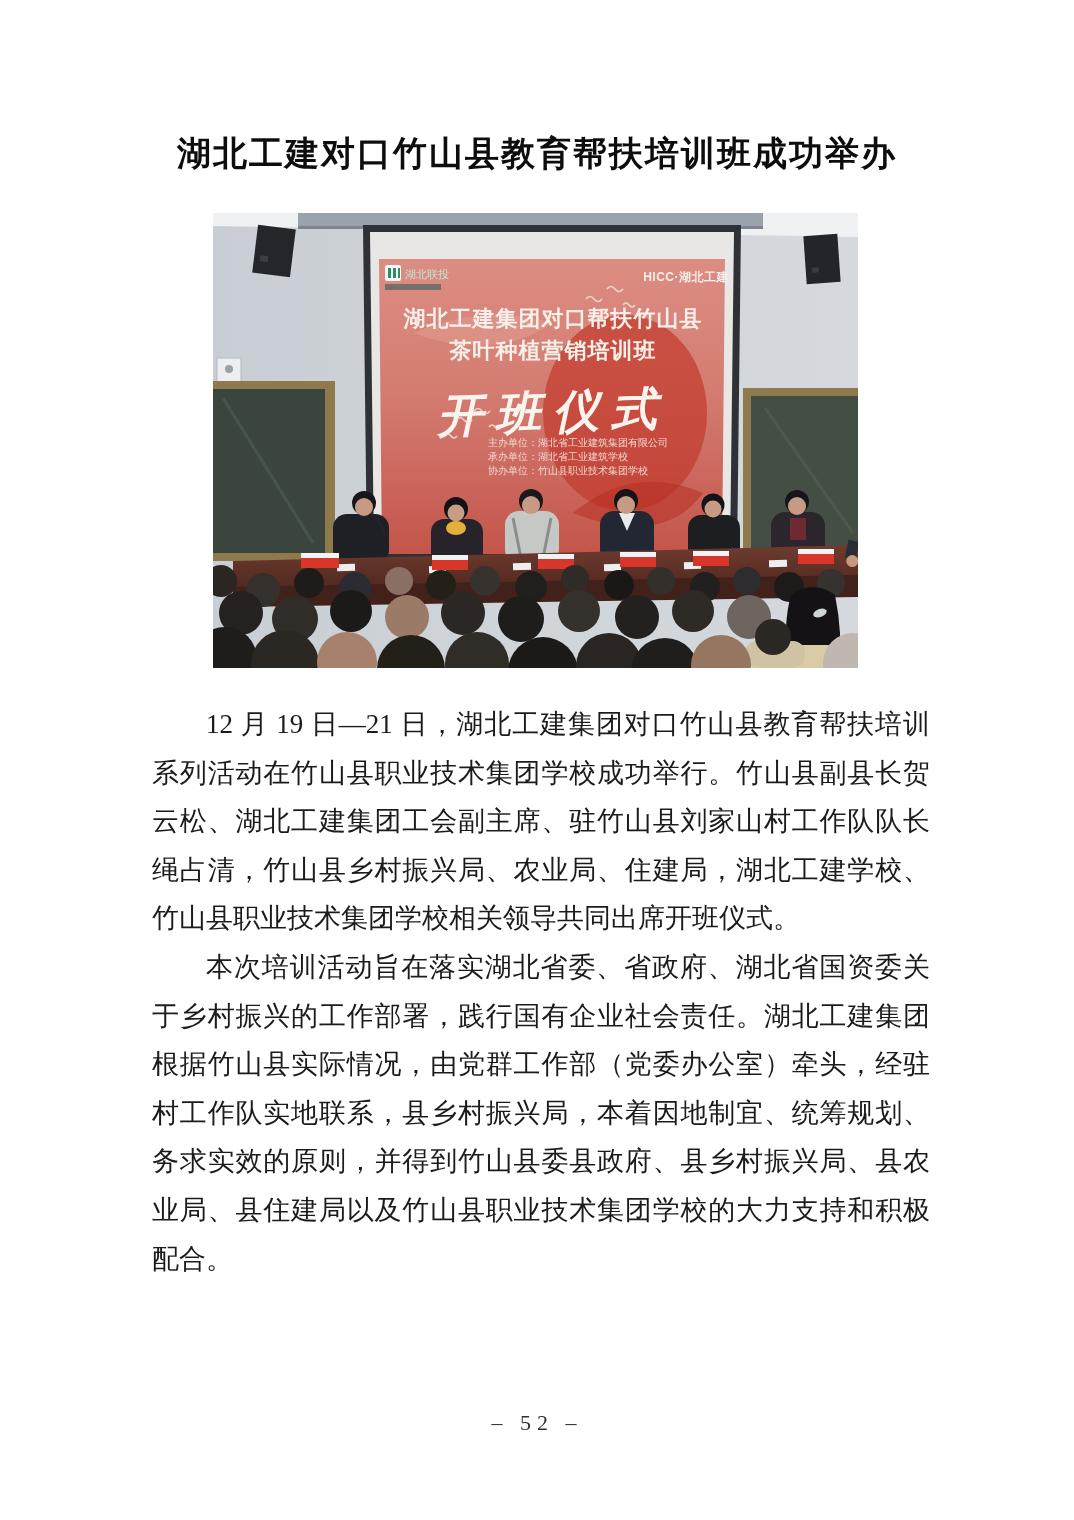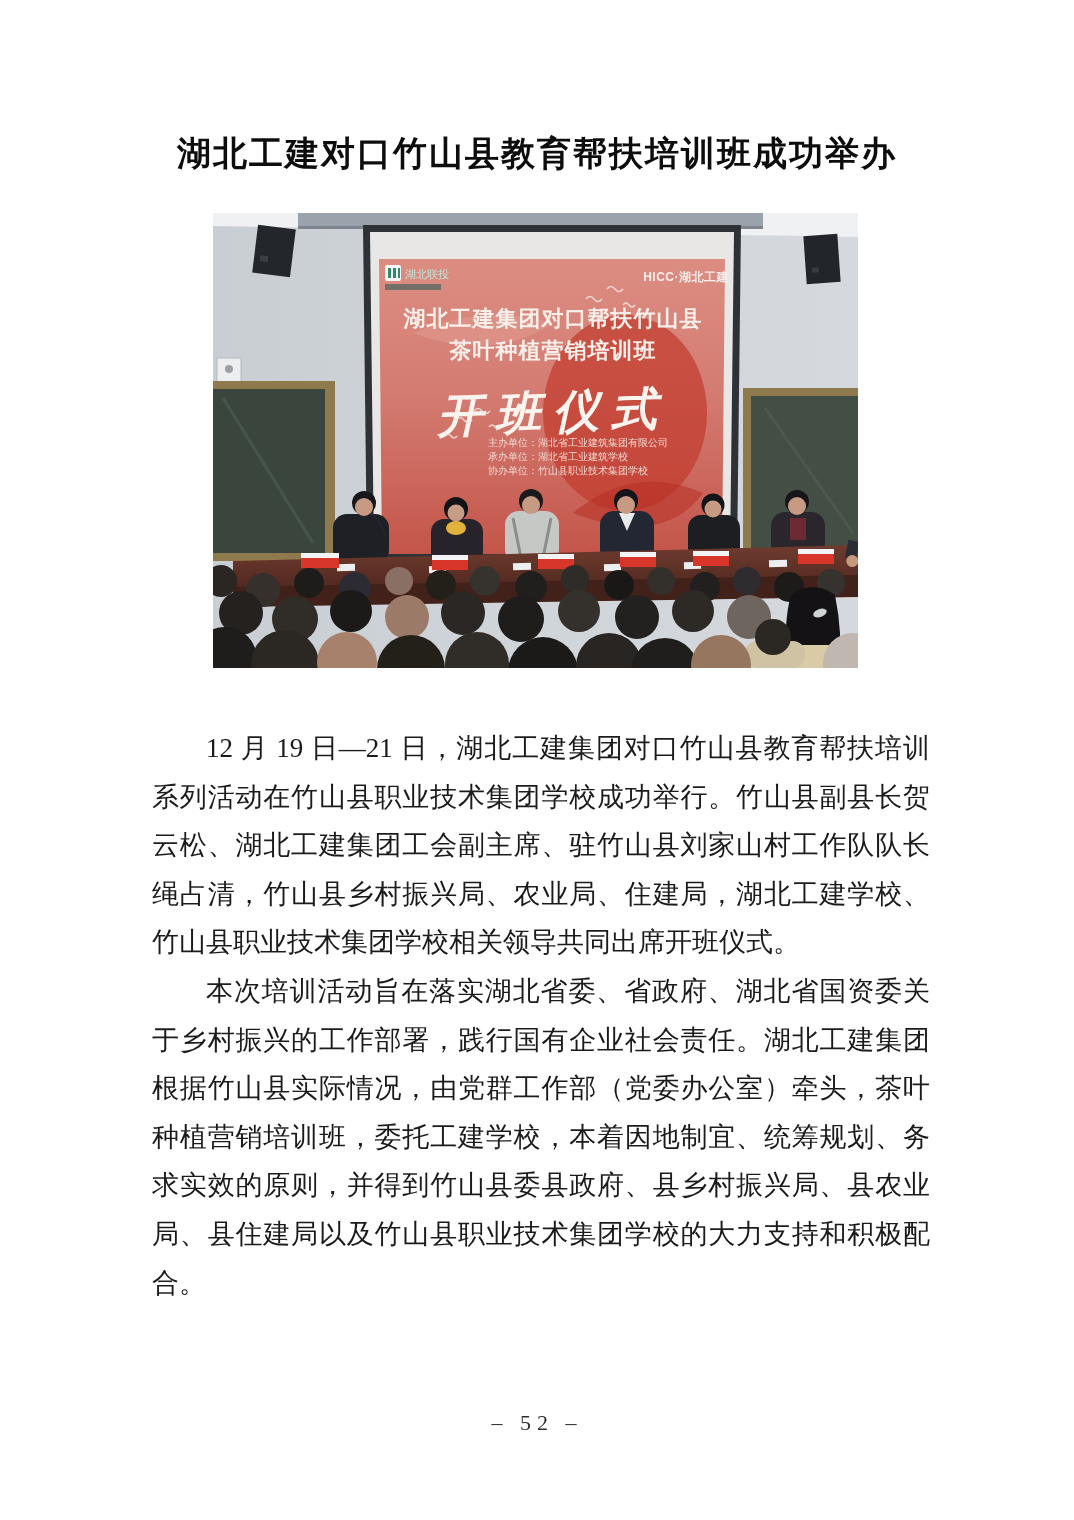--- a/index.html
+++ b/index.html
@@ -17,21 +17,21 @@
     font-size:34px;font-weight:bold;letter-spacing:2px;
     font-family:"Liberation Serif","DejaVu Serif",serif;
     color:#0d0d0d;
   }
   .photo{
     position:absolute;left:213px;top:213px;width:645px;height:455px;
     margin:0;line-height:0;text-align:center;
   }
   .photo svg{display:block;}
   .body-text{
-    position:absolute;left:152px;top:724px;width:778px;
+    position:absolute;left:152px;top:700px;width:778px;
     font-size:27px;line-height:48.6px;
     text-align:justify;color:#1b1b1b;
   }
   .body-text p{margin:0;text-indent:2em;}
   .page-number{
     position:absolute;left:0;top:1410px;width:1074px;
     text-align:center;font-size:22px;letter-spacing:6px;color:#2e2e2e;
   }
   .slide-title-text{font-family:"Liberation Sans","DejaVu Sans",sans-serif;font-weight:bold;}
   .slide-small-text{font-family:"Liberation Sans","DejaVu Sans",sans-serif;}
@@ -280,18 +280,18 @@
         <g transform="rotate(12 640 340)">
           <rect x="633" y="328" width="11" height="18" fill="#2a2d33"></rect>
           <circle cx="641" cy="348" r="6" fill="#c79a80"></circle>
         </g>
       </g>
     </svg>
   </figure>
 
   <div class="body-text">
     <p>12 月 19 日—21 日，湖北工建集团对口竹山县教育帮扶培训系列活动在竹山县职业技术集团学校成功举行。竹山县副县长贺云松、湖北工建集团工会副主席、驻竹山县刘家山村工作队队长绳占清，竹山县乡村振兴局、农业局、住建局，湖北工建学校、竹山县职业技术集团学校相关领导共同出席开班仪式。</p>
-    <p>本次培训活动旨在落实湖北省委、省政府、湖北省国资委关于乡村振兴的工作部署，践行国有企业社会责任。湖北工建集团根据竹山县实际情况，由党群工作部（党委办公室）牵头，茶叶种植营销培训班，委托工建学校，本着因地制宜、统筹规划、务求实效的原则，并得到竹山县委县政府、县乡村振兴局、县农业局、县住建局以及竹山县职业技术集团学校的大力支持和积极配合。</p>
+    <p>本次培训活动旨在落实湖北省委、省政府、湖北省国资委关于乡村振兴的工作部署，践行国有企业社会责任。湖北工建集团根据竹山县实际情况，由党群工作部（党委办公室）牵头，经驻村工作队实地联系，县乡村振兴局，本着因地制宜、统筹规划、务求实效的原则，并得到竹山县委县政府、县乡村振兴局、县农业局、县住建局以及竹山县职业技术集团学校的大力支持和积极配合。</p>
   </div>
 
   <div class="page-number">–  52  –</div>
 
 </div>
 
 </body></html>

